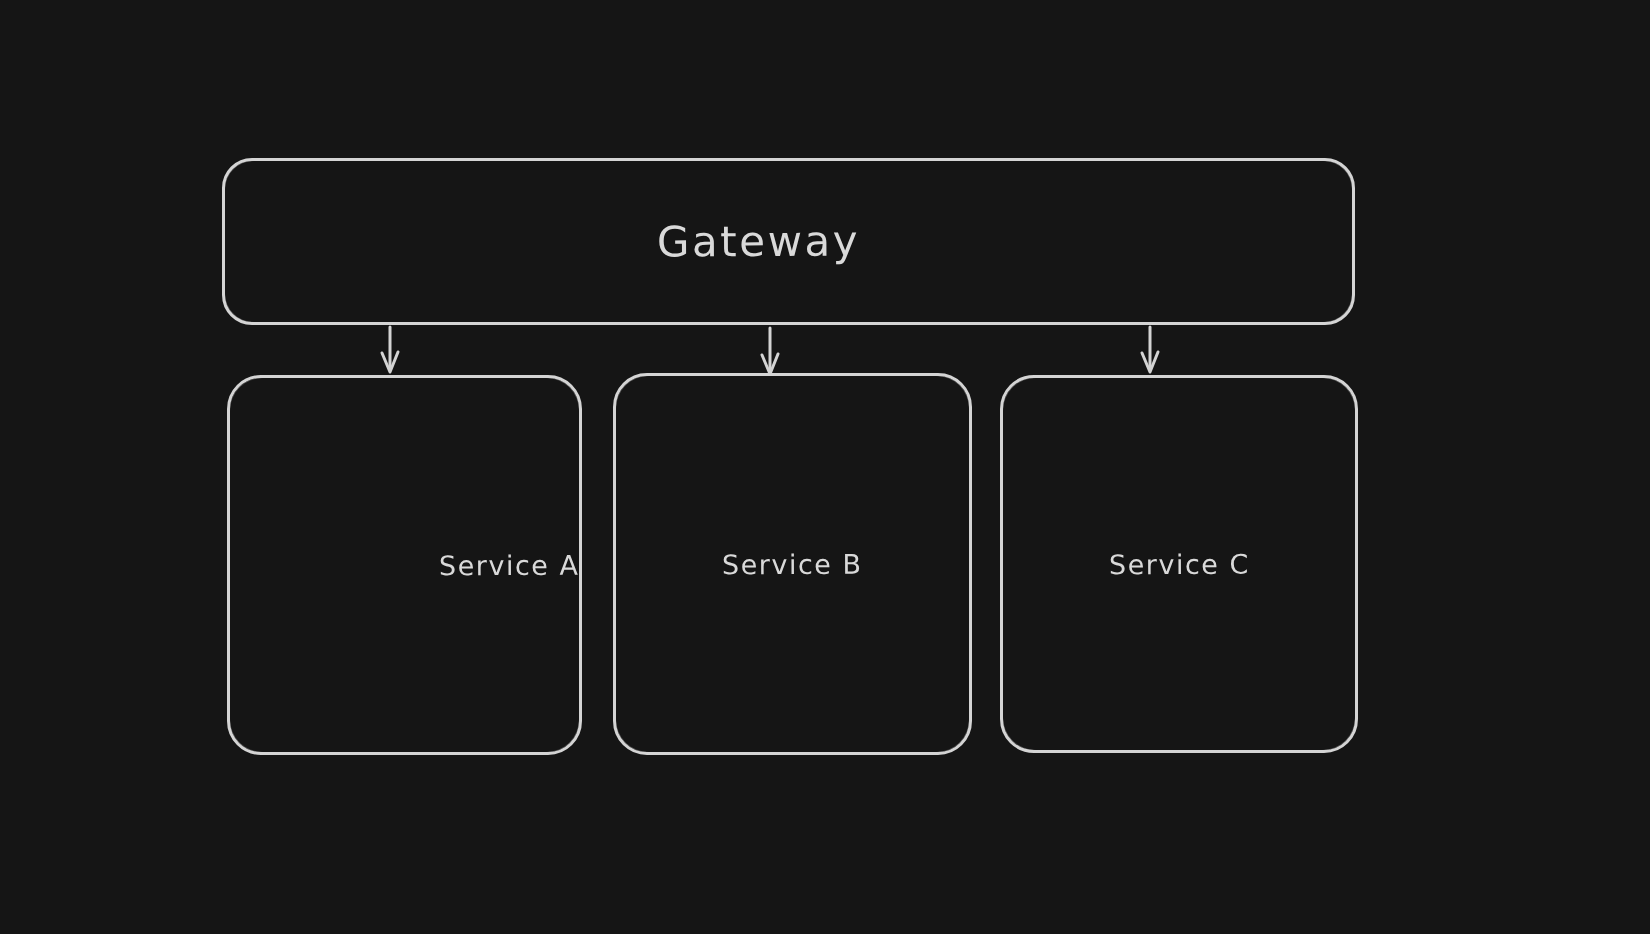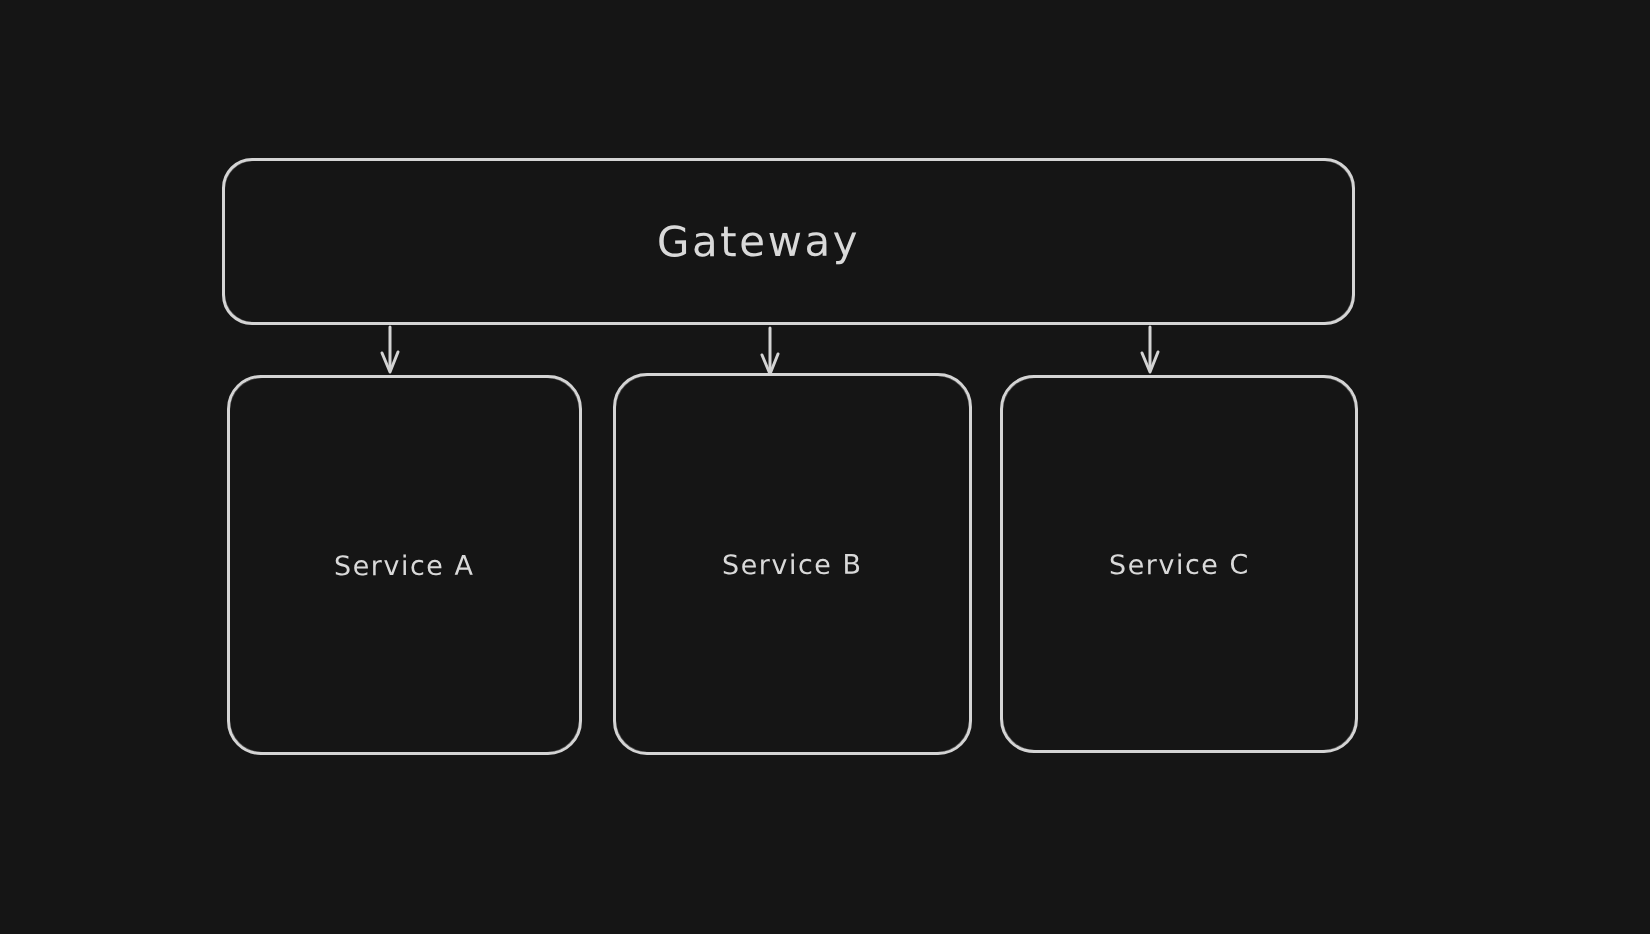--- a/index.html
+++ b/index.html
@@ -46,21 +46,21 @@
   .node-gateway {
     left: 222px; top: 158px;
     width: 1133px; height: 167px;
     border-radius: 30px;
   }
   .node-gateway .node-label {
     font-size: 42px;
     letter-spacing: 2.5px;
     transform: translateX(-30px) rotate(-0.3deg);
   }
-  .node-service-a { left: 227px; top: 375px; width: 355px; height: 380px; }
+  .node-service-a { left: 227px; top: 375px; width: 355px; height: 380px; justify-content: flex-end; }
   .node-service-b { left: 613px; top: 373px; width: 359px; height: 382px; }
   .node-service-c { left: 1000px; top: 375px; width: 358px; height: 378px; }
   .node-label {
     font-size: 27px;
     letter-spacing: 1.5px;
     white-space: nowrap;
     transform: rotate(-0.3deg);
   }
   .edges-overlay {
     position: absolute;

